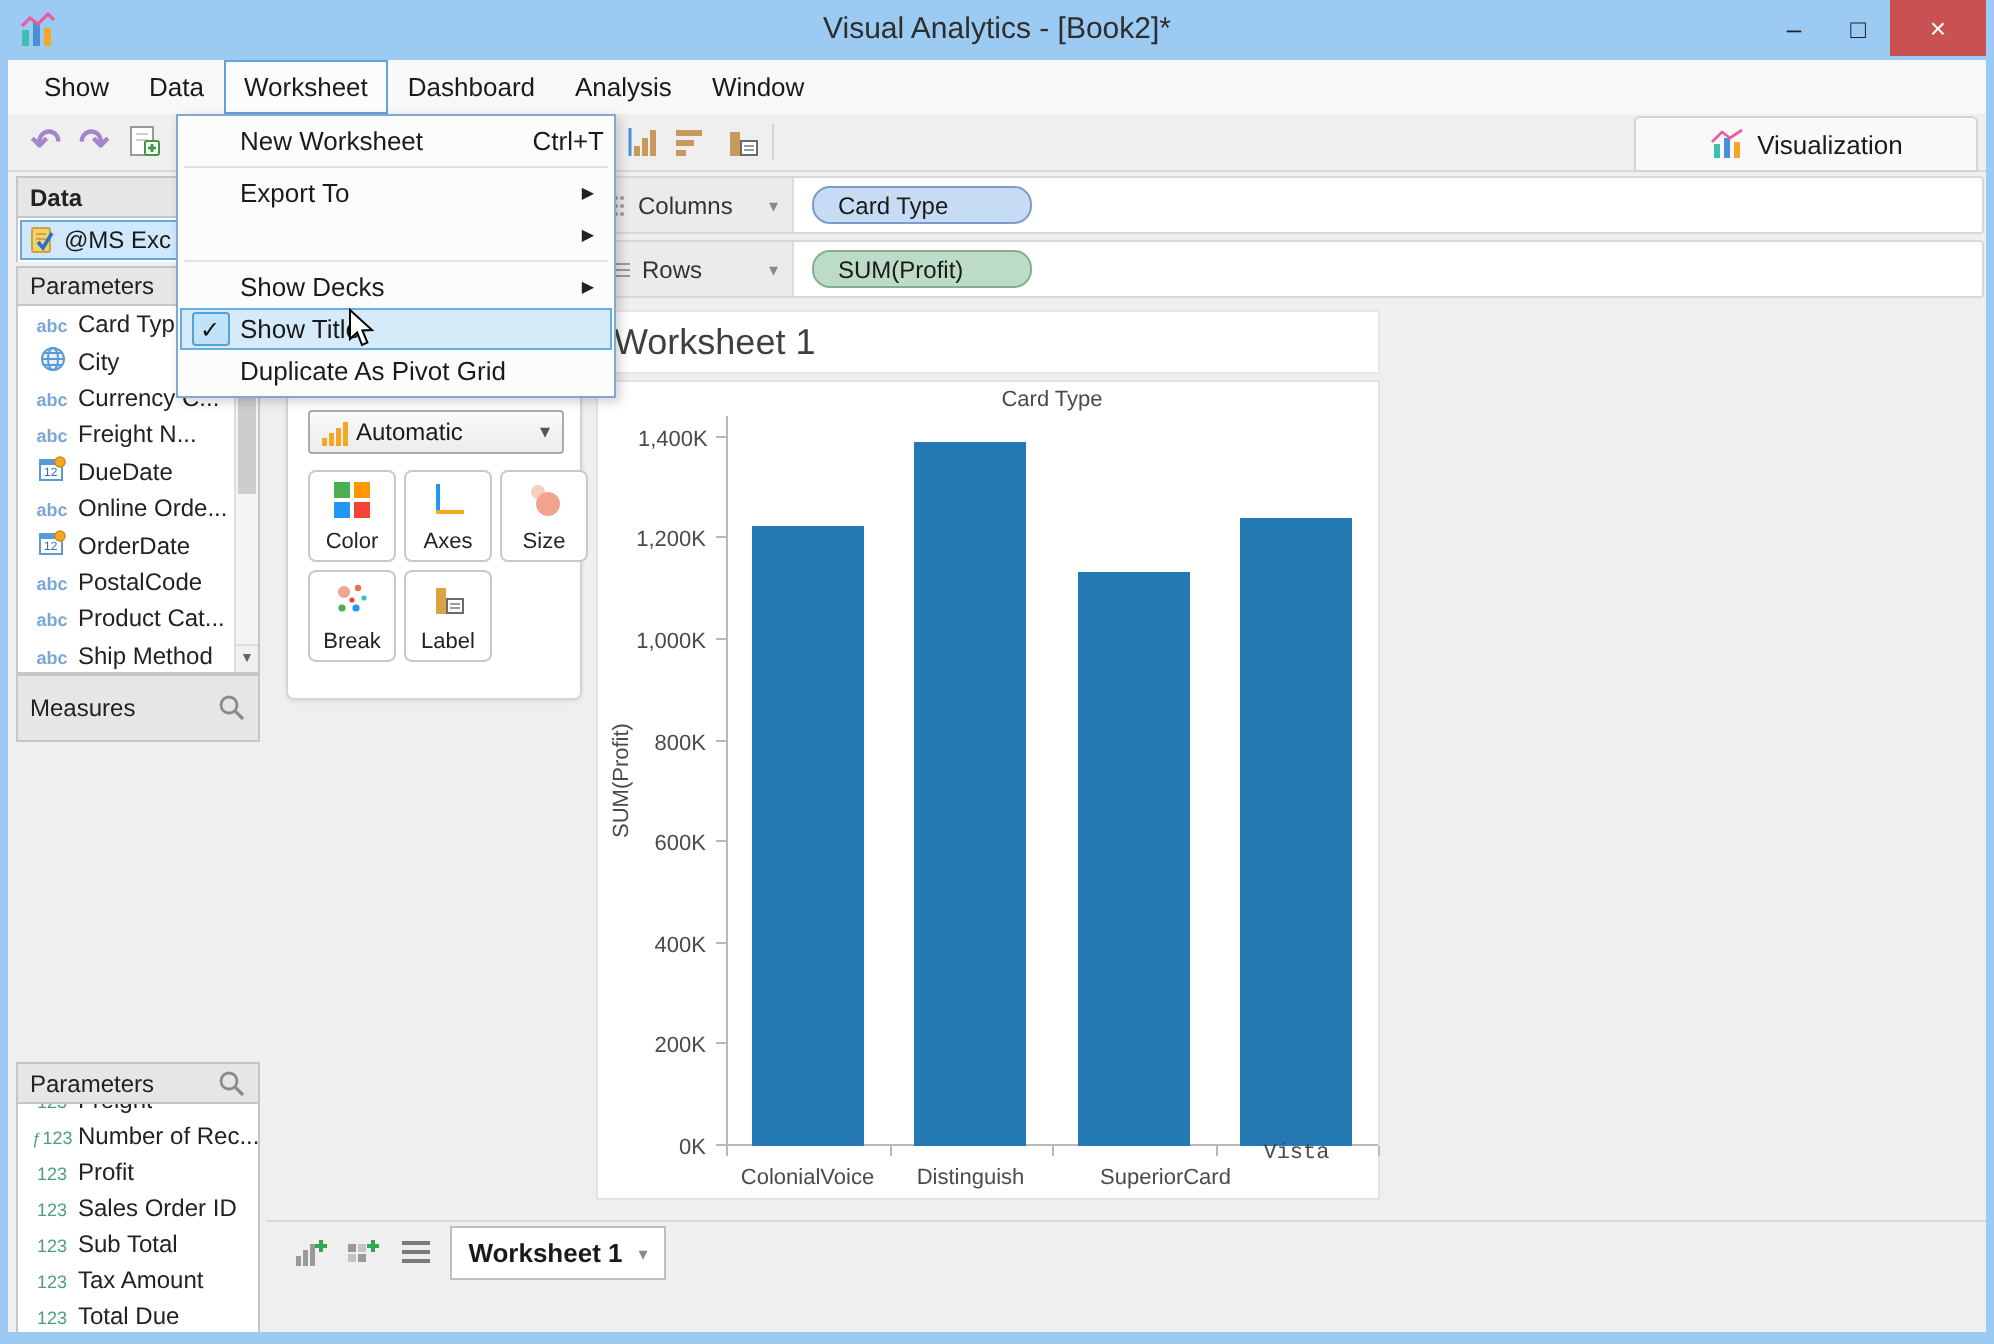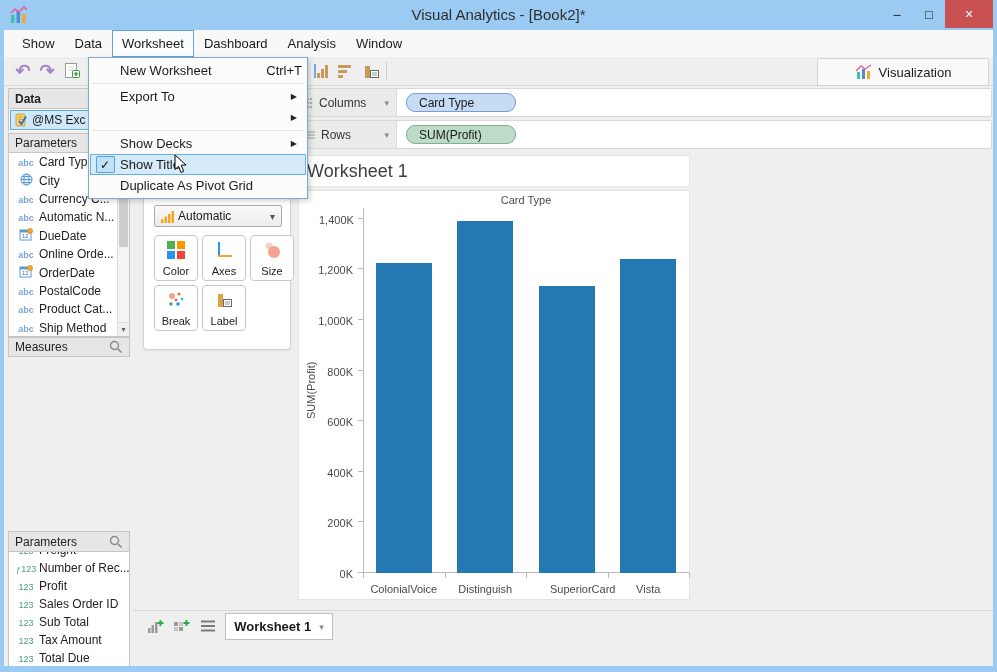--- a/index.html
+++ b/index.html
@@ -271,21 +271,21 @@
               <line x1="1.8" y1="9.5" x2="11.2" y2="9.5" stroke="#5B9BD5"></line>
             </svg></span>
           <span class="flabel">City</span>
         </div>
         <div class="frow">
           <span class="fic"><span class="ic-abc">abc</span></span>
           <span class="flabel">Currency C...</span>
         </div>
         <div class="frow">
           <span class="fic"><span class="ic-abc">abc</span></span>
-          <span class="flabel">Automatic N...</span>
+          <span class="flabel">Freight N...</span>
         </div>
         <div class="frow">
           <span class="fic"><svg width="14" height="13" viewBox="0 0 14 13">
               <rect x="1" y="2" width="11" height="10" fill="#fff" stroke="#5B9BD5"></rect>
               <rect x="1" y="2" width="11" height="2.5" fill="#5B9BD5"></rect>
               <text x="3" y="10" font-size="6" fill="#2D6FC4" font-family="Liberation Sans, sans-serif">12</text>
               <circle cx="11" cy="3" r="2.6" fill="#F5A623" stroke="#C9811A" stroke-width="0.6"></circle>
             </svg></span>
           <span class="flabel">DueDate</span>
         </div>
@@ -313,21 +313,21 @@
         <div class="frow">
           <span class="fic"><span class="ic-abc">abc</span></span>
           <span class="flabel">Ship Method</span>
         </div>
         <div class="sbar">
           <div class="sthumb"></div>
           <div class="sarrow">▼</div>
         </div>
       </div>
 
-    <div class="lp lp-header" style="top:307px; height:20px;">
+    <div class="lp lp-header" style="top:307px; height:34px;">
       <span>Measures</span>
       <span class="hdr-right">
         <svg width="14" height="14" viewBox="0 0 14 14">
           <circle cx="5.5" cy="5.5" r="4" fill="none" stroke="#8A8A8A" stroke-width="1.4"></circle>
           <line x1="8.7" y1="8.7" x2="12.5" y2="12.5" stroke="#8A8A8A" stroke-width="1.6"></line>
         </svg>
       </span>
     </div>
     <div class="lp lp-box" id="meas-list" style="top:327px; height:174px;">
         <div class="frow m">
@@ -449,21 +449,21 @@
         <div class="ytick-mark" style="left: 59px; bottom: 329.534px;"></div>
         <div class="ytick-lab" style="left: 0px; width: 54px; bottom: 373.123px; padding-left: 20px;">1,400K</div>
         <div class="ytick-mark" style="left: 59px; bottom: 380.123px;"></div>
         <div class="bar" style="left: 76.75px; bottom: 26px; width: 56px; height: 309.858px; background: rgb(36, 121, 178);"></div>
         <div class="bar" style="left: 158.25px; bottom: 26px; width: 56px; height: 351.594px; background: rgb(36, 121, 178);"></div>
         <div class="bar" style="left: 239.75px; bottom: 26px; width: 56px; height: 287.093px; background: rgb(36, 121, 178);"></div>
         <div class="bar" style="left: 321.25px; bottom: 26px; width: 56px; height: 313.652px; background: rgb(36, 121, 178);"></div>
         <div class="xlab" style="left: 64px; width: 81.5px; bottom: 4px;">ColonialVoice</div>
         <div class="xlab" style="left: 145.5px; width: 81.5px; bottom: 4px;">Distinguish</div>
         <div class="xlab" style="left: 243px; width: 81.5px; bottom: 4px;">SuperiorCard</div>
-        <div class="xlab" style="left: 308.5px; width: 81.5px; bottom: 4px;">Vista</div>
+        <div class="xlab" style="left: 308.5px; width: 81.5px; bottom: 16px; font-family: Liberation Mono, monospace;">Vista</div>
         <div class="xtick-mark" style="left: 64px; bottom: 21px;"></div>
         <div class="xtick-mark" style="left: 145.5px; bottom: 21px;"></div>
         <div class="xtick-mark" style="left: 227px; bottom: 21px;"></div>
         <div class="xtick-mark" style="left: 308.5px; bottom: 21px;"></div>
         <div class="xtick-mark" style="left: 390px; bottom: 21px;"></div>
       </div>
 
     <div class="bottom-bar">
       <div class="bb-ico" style="left:12px">
         <svg width="18" height="16" viewBox="0 0 18 16">

